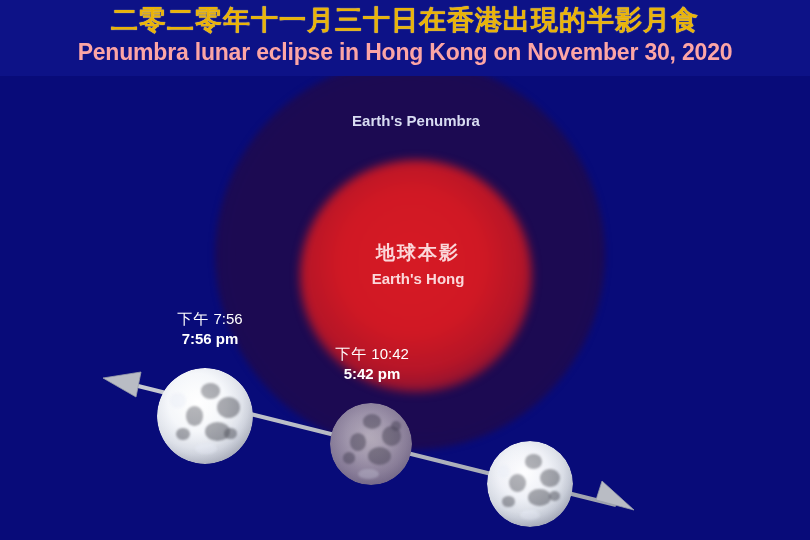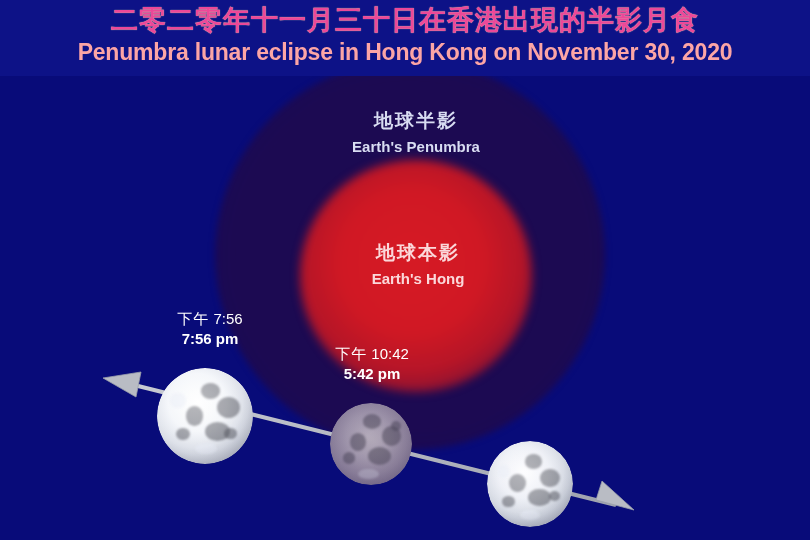--- a/index.html
+++ b/index.html
@@ -61,21 +61,21 @@
     background: #0d1287;
     text-align: center;
     z-index: 40;
   }
   #title-zh {
     margin: 0;
     padding-top: 3px;
     font-size: 27px;
     font-weight: 700;
     letter-spacing: 1px;
-    color: #ec4899;
+    color: #eab308;
     text-shadow: 0 0 1px #fff7b0;
     line-height: 34px;
     white-space: nowrap;
   }
   #title-en {
     margin: 0;
     font-size: 23px;
     font-weight: 700;
     color: #fca5a5;
     line-height: 30px;
@@ -275,21 +275,20 @@
       <div class="crater" style="left:48%;top:56%;width:26%;height:20%;"></div>
       <div class="crater" style="left:18%;top:64%;width:14%;height:13%;"></div>
       <div class="crater" style="left:72%;top:58%;width:13%;height:12%;"></div>
       <div class="crater light" style="left:12%;top:28%;width:15%;height:15%;"></div>
       <div class="crater light" style="left:38%;top:80%;width:24%;height:12%;"></div>
     </div>
     <div class="shade"></div>
   </div>
 
   <div class="region-label" id="penumbra-label">
-    <div class="zh">地球半影</div>
     <div class="en">Earth's Penumbra</div>
   </div>
 
   <div class="region-label" id="umbra-label">
     <div class="zh">地球本影</div>
     <div class="en">Earth's Hong</div>
   </div>
 
   <div class="time-label" id="time-label-1956">
     <div class="zh-line"><span class="zh-word">下午</span> <span>7:56</span></div>

